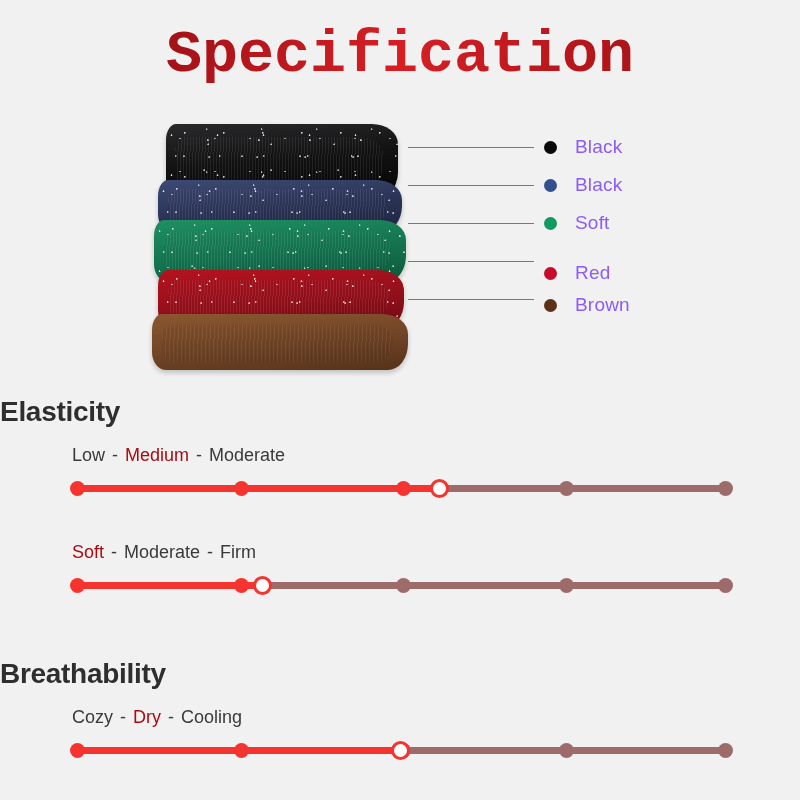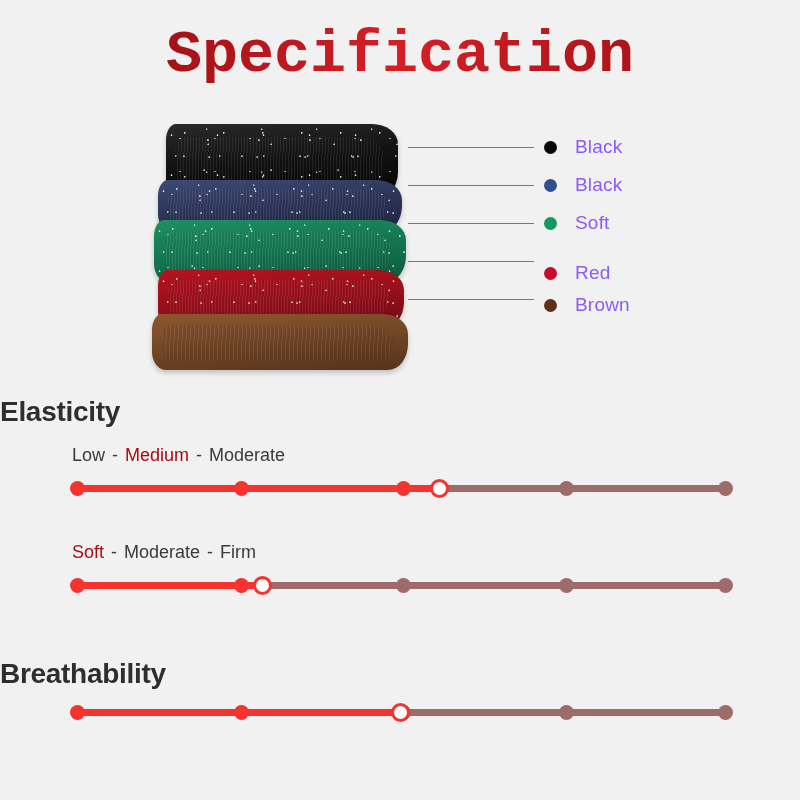--- a/index.html
+++ b/index.html
@@ -302,20 +302,23 @@
     <div class="tick on" style="left:25.8%"></div>
     <div class="tick" style="left:50.6%"></div>
     <div class="tick" style="left:75.4%"></div>
     <div class="tick" style="left:99.6%"></div>
     <div class="knob" style="left:29%"></div>
   </div>
 </div>
 
 <div class="spec" style="top:657px">
   <h2 class="spec-title">Breathability</h2>
+  <div class="spec-scale">
+    <span>Cozy</span><span class="sep"> - </span><span class="active">Dry</span><span class="sep"> - </span><span>Cooling</span>
+  </div>
   <div class="slider">
     <div class="track-base"></div>
     <div class="track-fill" style="width:50%"></div>
     <div class="tick on" style="left:0.8%"></div>
     <div class="tick on" style="left:25.8%"></div>
     <div class="tick" style="left:50.6%"></div>
     <div class="tick" style="left:75.4%"></div>
     <div class="tick" style="left:99.6%"></div>
     <div class="knob" style="left:50%"></div>
   </div>

